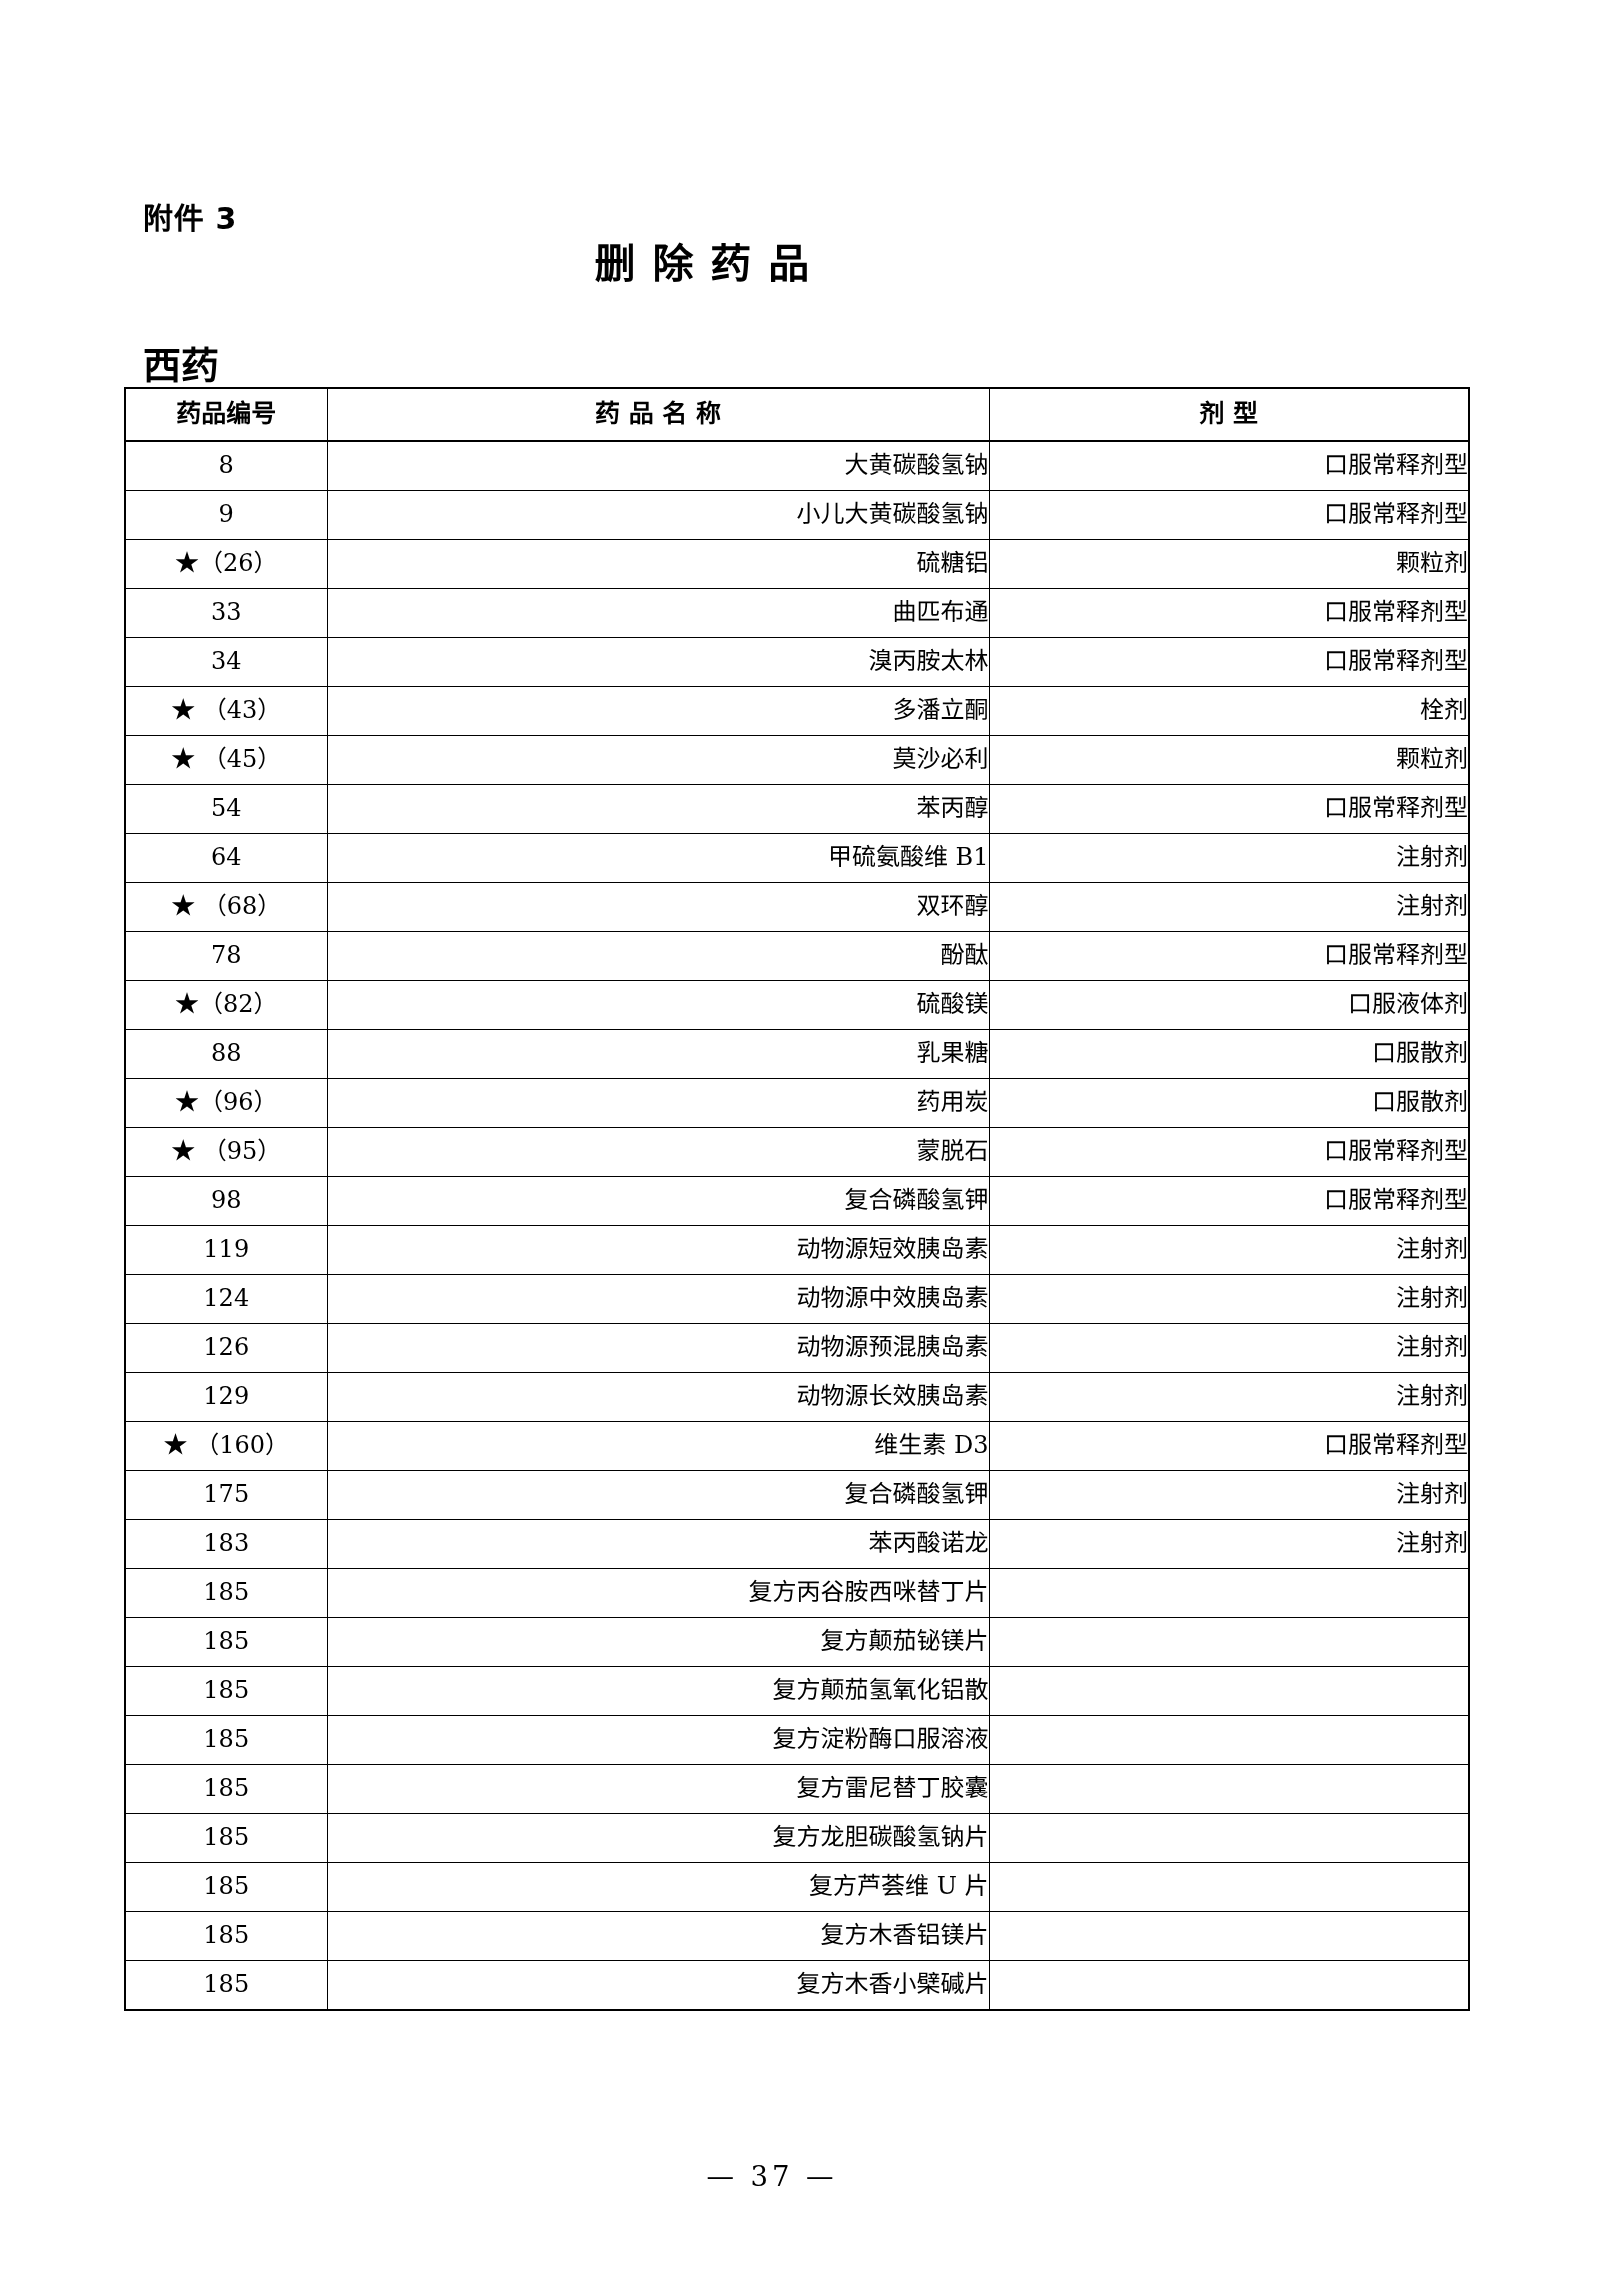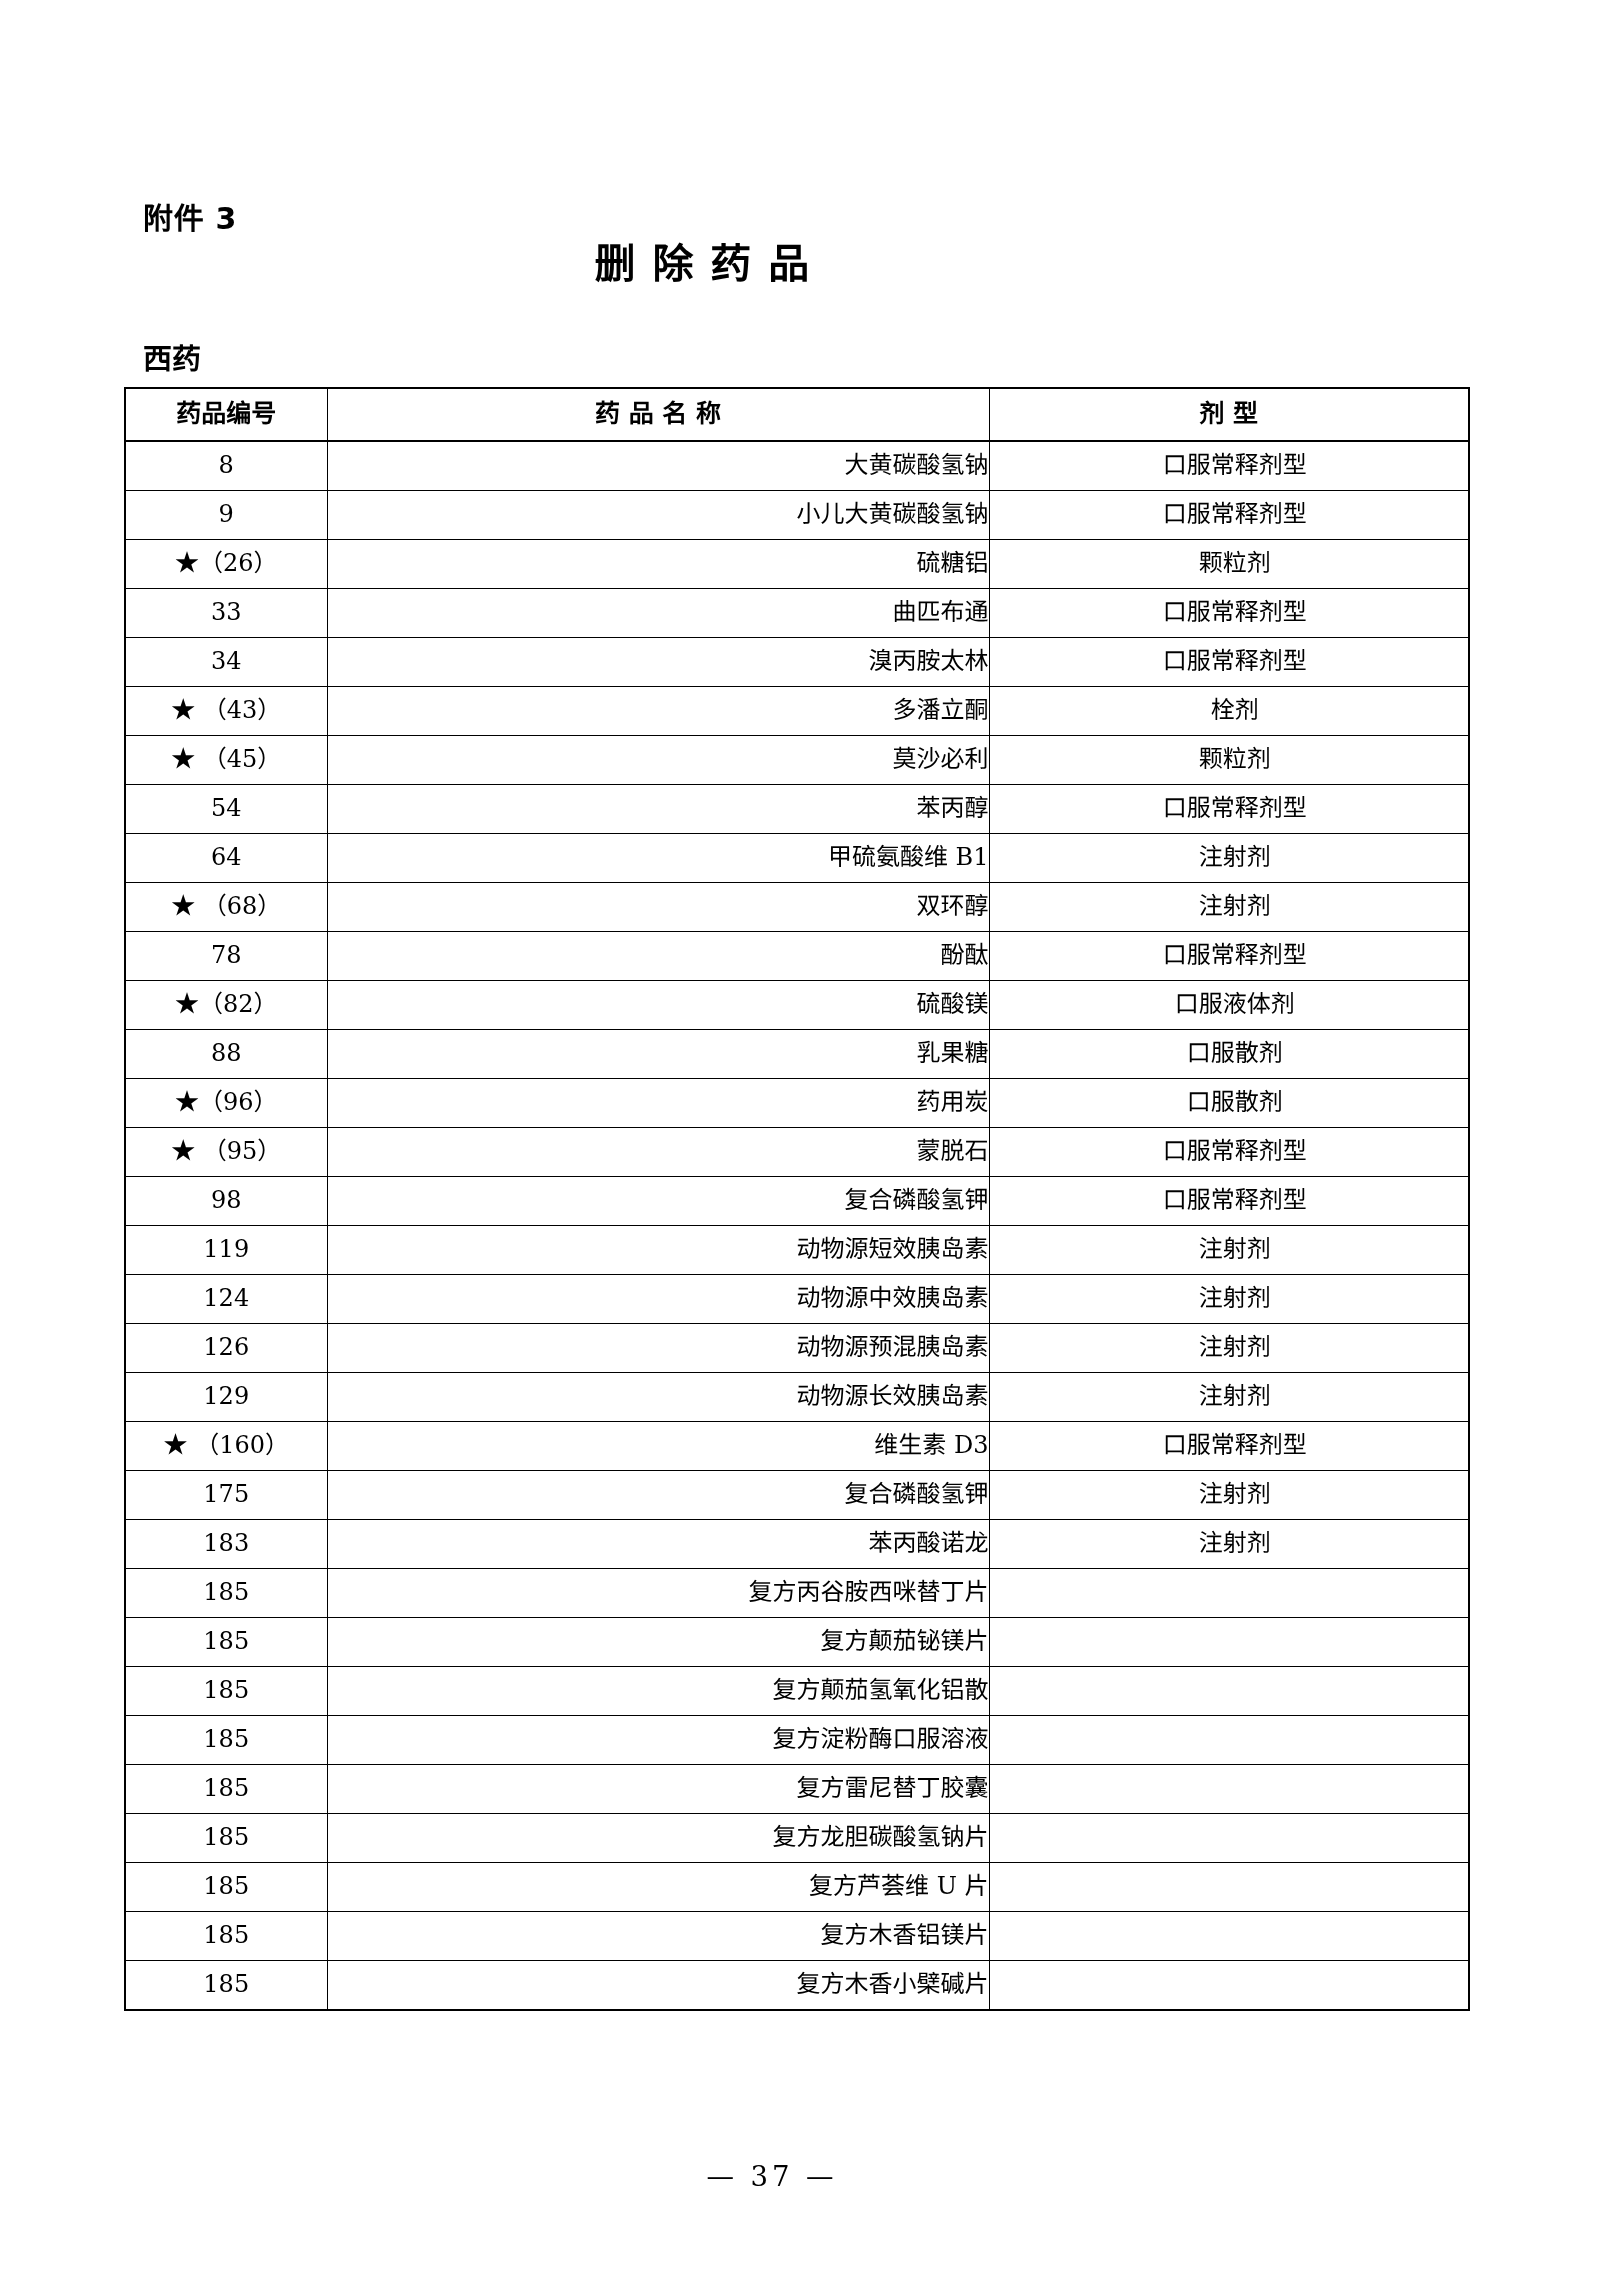--- a/index.html
+++ b/index.html
@@ -41,21 +41,21 @@
     font-size: 41px;
     font-weight: bold;
     font-family: "DejaVu Sans", "Liberation Sans", sans-serif;
     letter-spacing: 1.3px;
     white-space: nowrap;
   }
   .section-label {
     position: absolute;
     left: 143px;
     top: 335px;
-    font-size: 29px;
+    font-size: 38px;
     font-weight: bold;
     font-family: Liberation Serif, serif;
     white-space: nowrap;
   }
 
   
   .table-wrap {
     position: absolute;
     left: 124px;
     top: 387px;
@@ -94,21 +94,21 @@
     text-align: center;
     border-left: 2.6px solid #000000;
     white-space: nowrap;
   }
   table.drug-table tbody td.cell-name {
     text-align: right;
     padding-left: 18.3px;
     white-space: nowrap;
   }
   table.drug-table tbody td.cell-form {
-    text-align: center;
+    text-align: right;
     padding-left: 12px;
     border-right: 2.6px solid #000000;
     white-space: nowrap;
   }
   table.drug-table tbody tr:last-child td {
     border-bottom: 2.6px solid #000000;
   }
 
   
   .page-footer {

